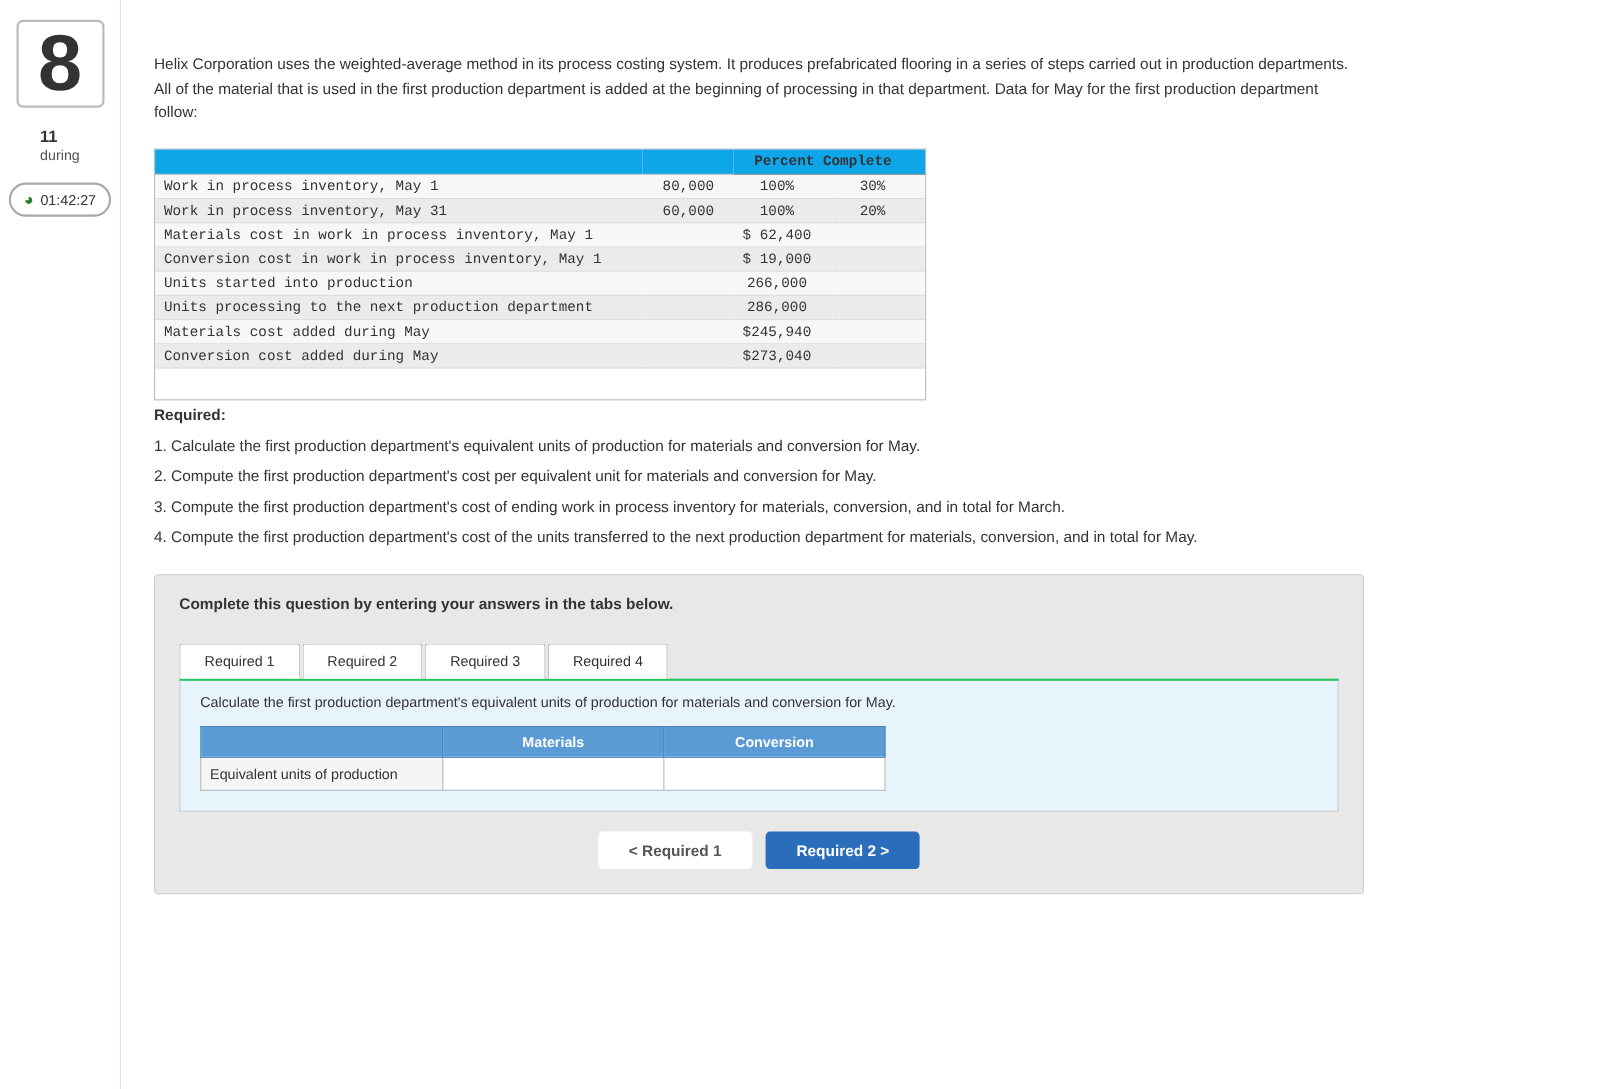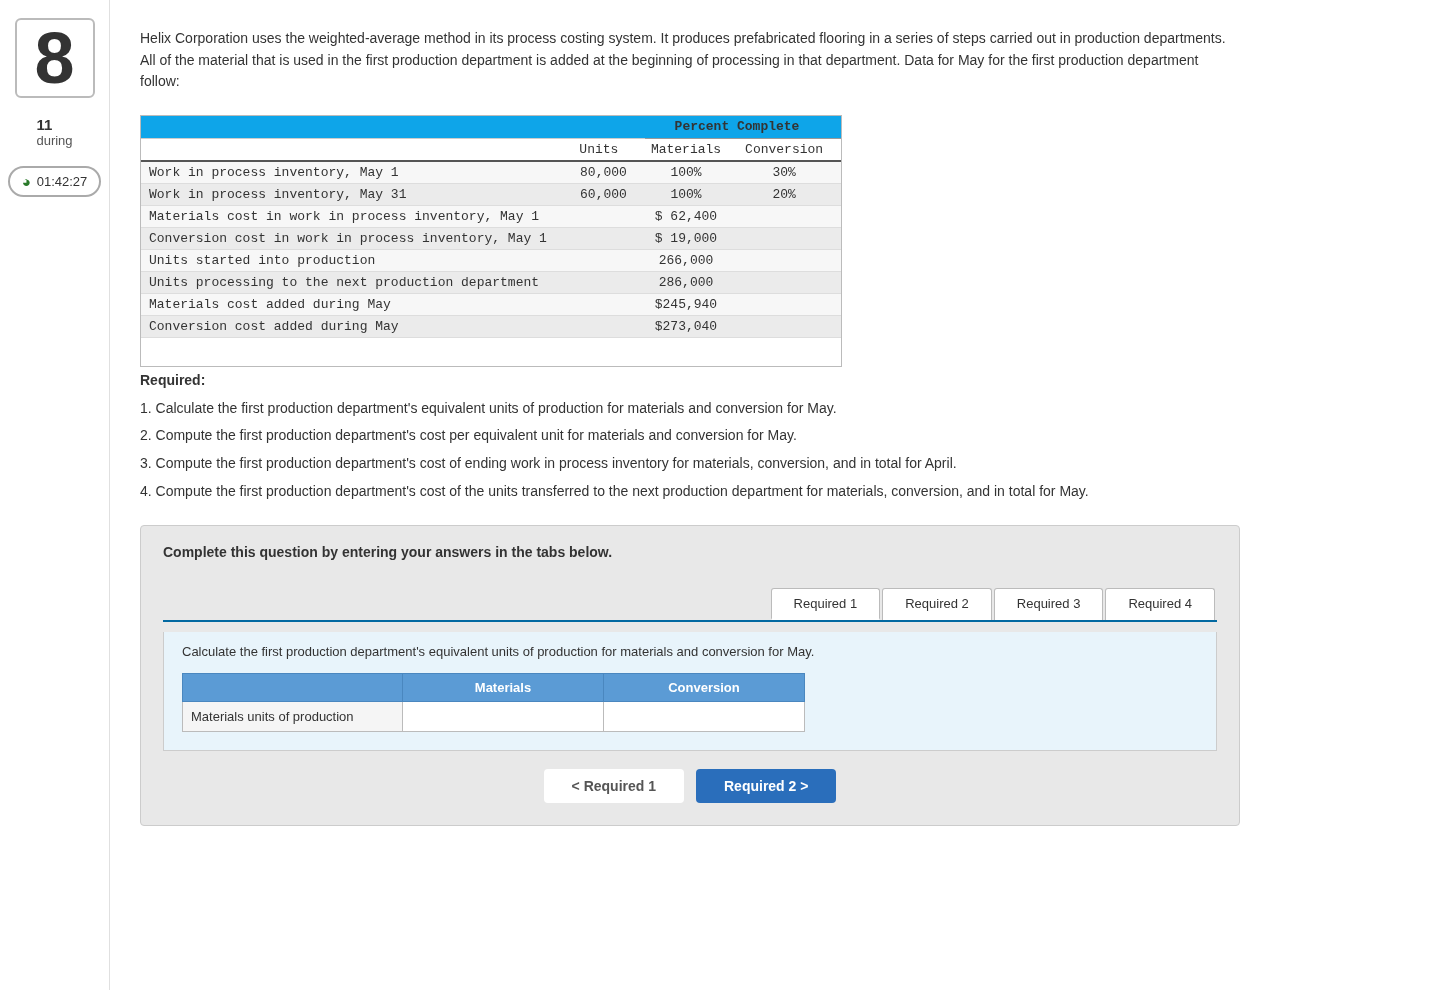--- a/index.html
+++ b/index.html
@@ -68,20 +68,21 @@
     .main-content {
       flex: 1;
       padding: 28px 40px 28px 30px;
     }
     .problem-text {
       font-size: 14px;
       color: #333;
       line-height: 1.55;
       margin-bottom: 22px;
       max-width: 1100px;
+      margin-top: 20px;
     }
     .data-table {
       border-collapse: collapse;
       font-family: 'Courier New', monospace;
       font-size: 13px;
       margin-bottom: 28px;
       min-width: 700px;
     }
     .data-table td, .data-table th {
       padding: 3px 18px 3px 6px;
@@ -151,23 +152,22 @@
       margin-bottom: 0;
     }
     .complete-box-text {
       font-weight: bold;
       font-size: 14px;
       margin-bottom: 28px;
     }
     .tabs-row {
       display: flex;
       gap: 0;
-      border-bottom: 2px solid #0369a1;
-      margin-bottom: 10px;
-      justify-content: flex-end;
+      border-bottom: 2px solid #22c55e;
+      margin-bottom: 0;
     }
     .tab-btn {
       border: 1px solid #bbb;
       border-bottom: none;
       background: #fff;
       padding: 7px 22px;
       font-size: 13px;
       cursor: pointer;
       margin-right: 2px;
       border-radius: 3px 3px 0 0;
@@ -282,26 +282,20 @@
 
     
     <div class="table-outer-border">
       <table class="data-table">
         <thead>
           <tr class="header-row">
             <th></th>
             <th></th>
             <th colspan="2" class="span-header">Percent Complete</th>
           </tr>
-          <tr class="subheader-row">
-            <th></th>
-            <th>Units</th>
-            <th>Materials</th>
-            <th>Conversion</th>
-          </tr>
         </thead>
         <tbody id="data-table-body">
         <tr class="data-row">
               <td class="label-cell">Work in process inventory, May 1</td>
               <td class="value-cell">80,000</td>
               <td class="pct-cell">100%</td>
               <td class="pct-cell">30%</td>
             </tr>
             <tr class="data-row">
               <td class="label-cell">Work in process inventory, May 31</td>
@@ -348,21 +342,21 @@
           </tbody>
       </table>
     </div>
 
     
     <div class="required-section">
       <p><span class="req-label">Required:</span></p>
       <div id="required-items">
           <p>1. Calculate the first production department's equivalent units of production for materials and conversion for May.</p>
           <p>2. Compute the first production department's cost per equivalent unit for materials and conversion for May.</p>
-          <p>3. Compute the first production department's cost of ending work in process inventory for materials, conversion, and in total for April.</p>
+          <p>3. Compute the first production department's cost of ending work in process inventory for materials, conversion, and in total for March.</p>
           <p>4. Compute the first production department's cost of the units transferred to the next production department for materials, conversion, and in total for May.</p>
         </div>
     </div>
 
     
     <div class="complete-box">
       <div class="complete-box-text">Complete this question by entering your answers in the tabs below.</div>
 
       <div class="tabs-row" id="tabs-row">
           <div class="tab-btn active">Required 1</div>
@@ -376,21 +370,21 @@
         <table class="answer-table">
           <thead>
             <tr>
               <th class="empty-th"></th>
               <th>Materials</th>
               <th>Conversion</th>
             </tr>
           </thead>
           <tbody>
             <tr>
-              <td class="row-label">Materials units of production</td>
+              <td class="row-label">Equivalent units of production</td>
               <td class="input-cell">
                 <input type="text" value="" style="">
               </td>
               <td class="input-cell">
                 <input type="text" value="" style="">
               </td>
             </tr>
           </tbody>
         </table>
       </div>

